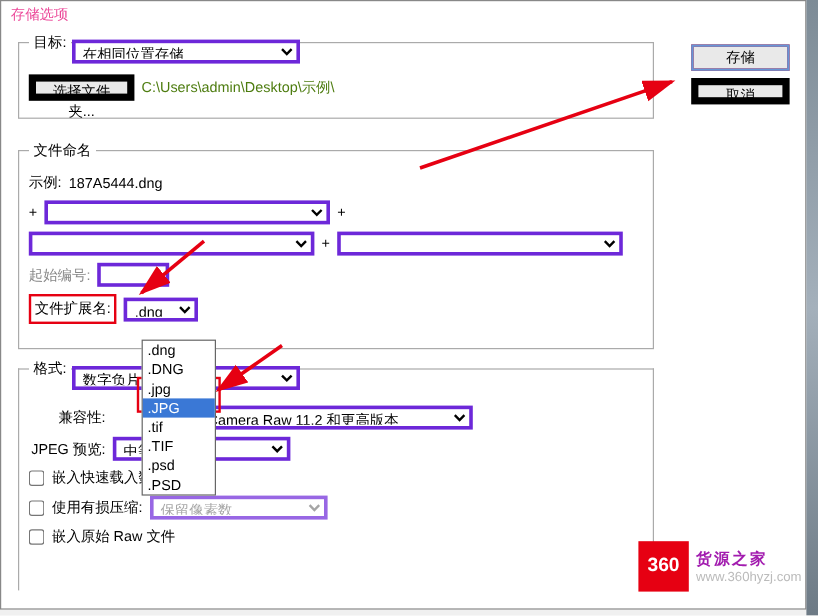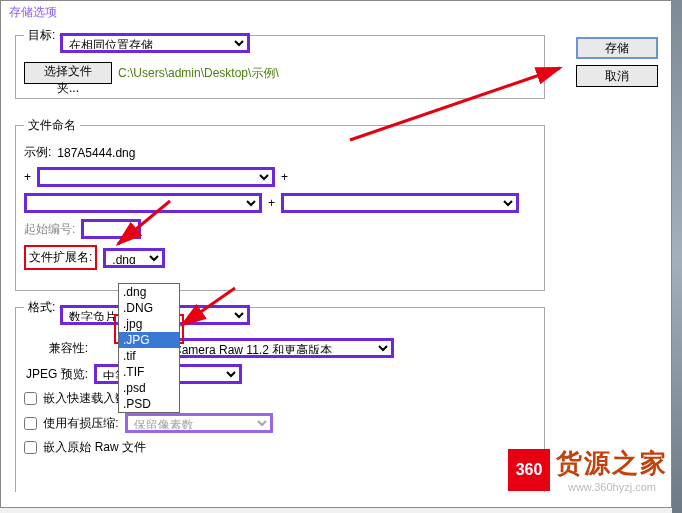--- a/index.html
+++ b/index.html
@@ -17,37 +17,37 @@
   border: 1px solid #888;
   width: 672px;
   height: 508px;
   position: absolute;
   left: 0; top: 0;
 }
 .titlebar {
   height: 22px;
   padding: 3px 8px;
   font-size: 12px;
-  color: #8b5cf6;
+  color: #ec4899;
 }
 .content { padding: 4px 14px 10px 14px; }
 fieldset {
   border: 1px solid #aaa;
   margin-bottom: 8px;
   padding: 10px 8px 8px 8px;
   position: relative;
 }
 legend { padding: 0 4px; font-size: 12px; }
 .row { display: flex; align-items: center; gap: 6px; margin-bottom: 6px; }
 select, input[type="text"] {
   border: 3px solid #6d28d9; background: #fff; height: 20px;
   font-size: 12px; padding: 1px 2px;
 }
 button {
-  background: #e9e9e9; border: 1px solid #000000; height: 22px;
+  background: #e9e9e9; border: 6px solid #000000; height: 22px;
   font-size: 12px; padding: 0 10px; cursor: pointer;
 }
 input[type="checkbox"] { vertical-align: middle; margin-right: 3px; }
 .hi-red { border: 2px solid #e60012 !important; }
 .hi-blue { outline: 2px solid #6795d6; outline-offset: -2px; }
 .side-btns { position: absolute; right: 13px; top: 36px; display: flex; flex-direction: column; gap: 6px; }
 .side-btns button { width: 82px; }
 
 
 .dropbox {
@@ -60,21 +60,21 @@
   position: absolute; border: 2px solid #e60012; pointer-events: none;
 }
 
 
 .arrow { position: absolute; pointer-events: none; z-index: 15; }
 
 
 .wm { position: absolute; right: 14px; bottom: 20px; display: flex; align-items: center; gap: 6px; z-index: 30; }
 .wm .sq { width: 42px; height: 42px; background: #e60012; color: #ffffff; font-weight: bold; font-size: 16px; display: flex; align-items: center; justify-content: center; }
 .wm .txt { display: flex; flex-direction: column; }
-.wm .big { color: #c2410c; font-weight: bold; font-size: 26px; letter-spacing: 2px; }
+.wm .big { color: #a21caf; font-weight: bold; font-size: 13px; letter-spacing: 2px; }
 .wm .small { color: #bbb; font-size: 11px; text-align: center; }
 
 .edge {
   position: absolute; right: 0; top: 0; width: 10px; height: 513px;
   background: linear-gradient(#7d8b96, #a4b0bb, #6d7a85);
 }
 
 .plus { font-size: 12px; }
 </style>
 </head>

